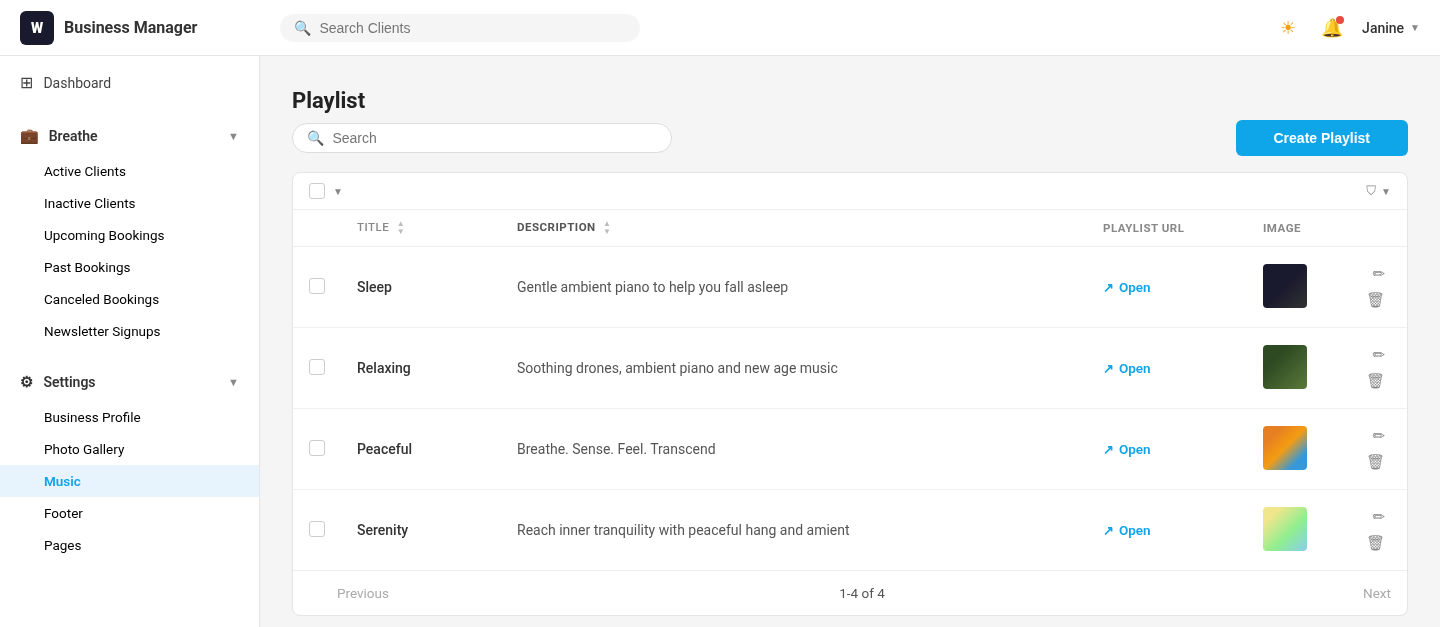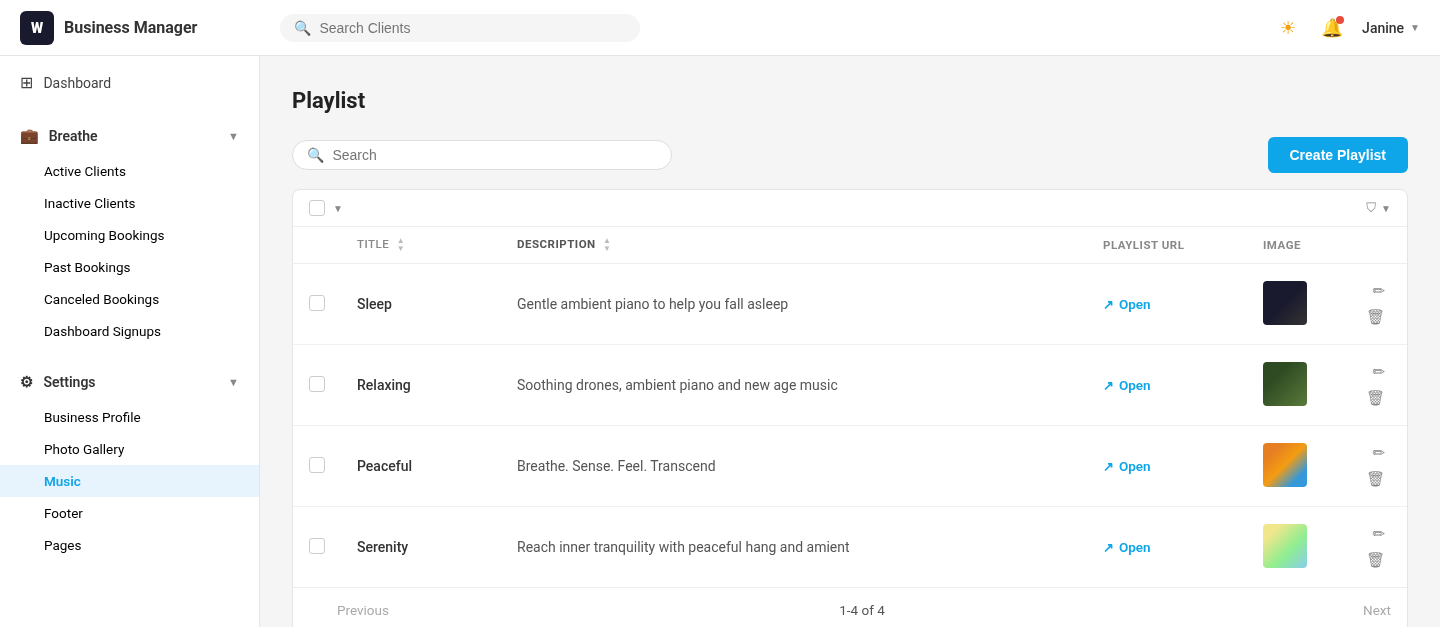--- a/index.html
+++ b/index.html
@@ -28,27 +28,27 @@
     .sidebar-section { padding: 8px 0; }
     .sidebar-item { display: flex; align-items: center; padding: 9px 20px; cursor: pointer; gap: 10px; font-size: 14px; color: #444; transition: background 0.15s; }
     .sidebar-item-icon { font-size: 16px; }
     .sidebar-group-header { display: flex; align-items: center; justify-content: space-between; padding: 10px 20px; font-weight: 600; font-size: 14px; color: #333; cursor: pointer; }
     .sidebar-sub-item { padding: 8px 20px 8px 44px; cursor: pointer; font-size: 13.5px; color: #000000; transition: background 0.15s; }
     .sidebar-sub-item.active { color: #0ea5e9; font-weight: 600; background: #e8f4fd; }
     .chevron { font-size: 11px; color: #888; }
 
     
     .main { margin-left: 260px; flex: 1; padding: 32px 32px; }
-    .page-title { font-size: 22px; font-weight: 700; margin-bottom: 24px; color: #222; }
+    .page-title { font-size: 22px; font-weight: 700; margin-bottom: 7px; color: #222; }
 
     
     .toolbar { display: flex; align-items: center; justify-content: space-between; margin-bottom: 16px; }
     .toolbar-search { display: flex; align-items: center; background: #fff; border: 1px solid #ddd; border-radius: 20px; padding: 6px 14px; gap: 8px; width: 380px; }
     .toolbar-search input { border: none; outline: none; font-size: 14px; color: #555; width: 100%; background: transparent; }
-    .create-btn { background: #0ea5e9; color: #fff; border: none; border-radius: 6px; padding: 10px 22px; font-size: 14px; font-weight: 600; cursor: pointer; white-space: nowrap; }
+    .create-btn { background: #0ea5e9; color: #fff; border: none; border-radius: 6px; padding: 10px 38px; font-size: 14px; font-weight: 600; cursor: pointer; white-space: nowrap; }
 
     
     .table-card { background: #fff; border-radius: 8px; border: 1px solid #e5e5e5; overflow: hidden; }
     .table-top-bar { display: flex; align-items: center; justify-content: space-between; padding: 10px 16px; border-bottom: 1px solid #eee; }
     .table-top-left { display: flex; align-items: center; gap: 8px; }
     .checkbox { width: 16px; height: 16px; border: 1.5px solid #ccc; border-radius: 3px; display: inline-block; cursor: pointer; }
     .mini-chevron { font-size: 10px; color: #888; cursor: pointer; }
     .filter-btn { display: flex; align-items: center; gap: 5px; cursor: pointer; color: #888; font-size: 13px; }
 
     
@@ -144,21 +144,21 @@
       <div class="sidebar-sub-item">
         <span>Upcoming Bookings</span>
       </div>
       <div class="sidebar-sub-item">
         <span>Past Bookings</span>
       </div>
       <div class="sidebar-sub-item">
         <span>Canceled Bookings</span>
       </div>
       <div class="sidebar-sub-item">
-        <span>Dashboard Signups</span>
+        <span>Newsletter Signups</span>
       </div>
     </div>
 
     <div class="sidebar-section">
       <div class="sidebar-group-header">
         <div style="display:flex;align-items:center;gap:10px;">
           <span style="font-size:15px;">⚙</span>
           <span>Settings</span>
         </div>
         <span class="chevron">▼</span>

